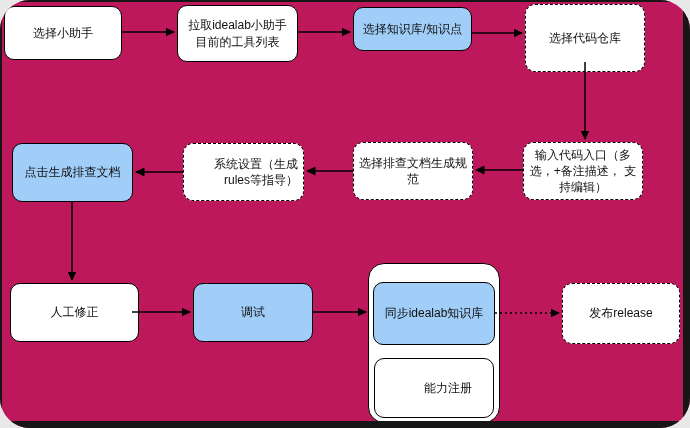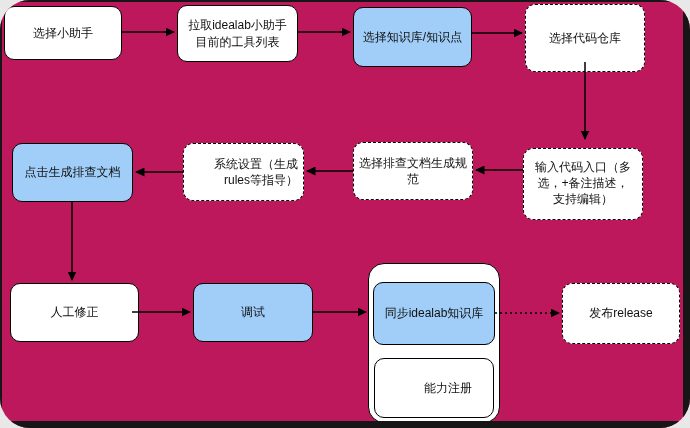--- a/index.html
+++ b/index.html
@@ -46,37 +46,37 @@
   </svg>
 
   <div class="group" style="left:368px;top:263px;width:132px;height:160px;"></div>
 
   <div class="node" style="left:4px;top:6px;width:118px;height:54px;">
     <span>选择小助手</span>
   </div>
   <div class="node" style="left:177px;top:5px;width:121px;height:57px;">
     <span>拉取idealab小助手目前的工具列表</span>
   </div>
-  <div class="node blue" style="left:353px;top:7px;width:119px;height:60px;text-align:center;">
+  <div class="node blue" style="left:353px;top:7px;width:119px;height:44px;text-align:center;">
     <span>选择知识库/知识点</span>
   </div>
   <div class="node dashed" style="left:525px;top:4px;width:120px;height:68px;">
     <span>选择代码仓库</span>
   </div>
 
   <div class="node blue" style="left:12px;top:143px;width:121px;height:59px;">
     <span>点击生成排查文档</span>
   </div>
   <div class="node dashed" style="left:183px;top:143px;width:121px;height:58px;text-align:right;">
     <span>系统设置（生成rules等指导）</span>
   </div>
   <div class="node dashed" style="left:353px;top:142px;width:120px;height:58px;">
     <span>选择排查文档生成规范</span>
   </div>
-  <div class="node dashed" style="left:523px;top:148px;width:120px;height:72px;font-family:Liberation Mono, monospace;">
+  <div class="node dashed" style="left:523px;top:142px;width:120px;height:58px;">
     <span>输入代码入口（多选，+备注描述， 支持编辑）</span>
   </div>
 
   <div class="node" style="left:10px;top:283px;width:129px;height:59px;">
     <span>人工修正</span>
   </div>
   <div class="node blue" style="left:193px;top:283px;width:120px;height:59px;">
     <span>调试</span>
   </div>
   <div class="node blue" style="left:373px;top:282px;width:122px;height:63px;">

